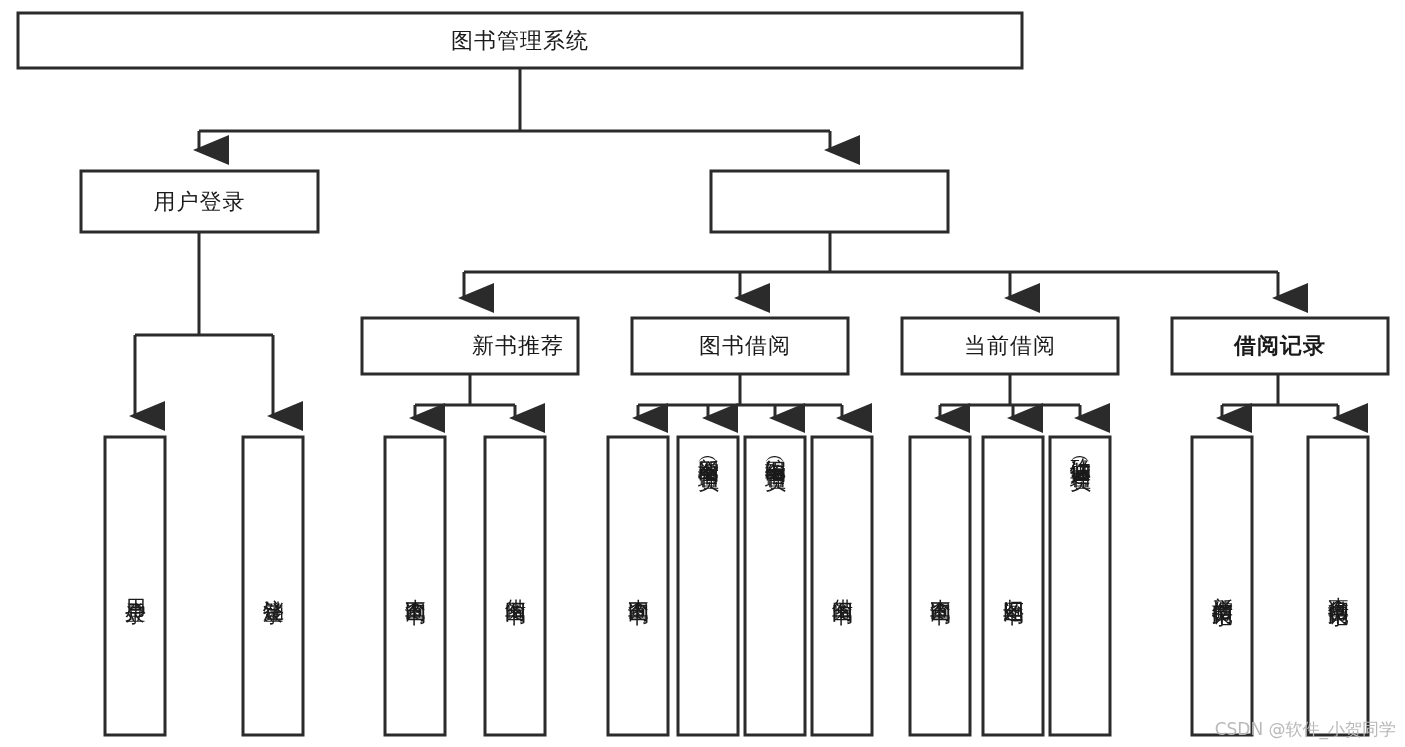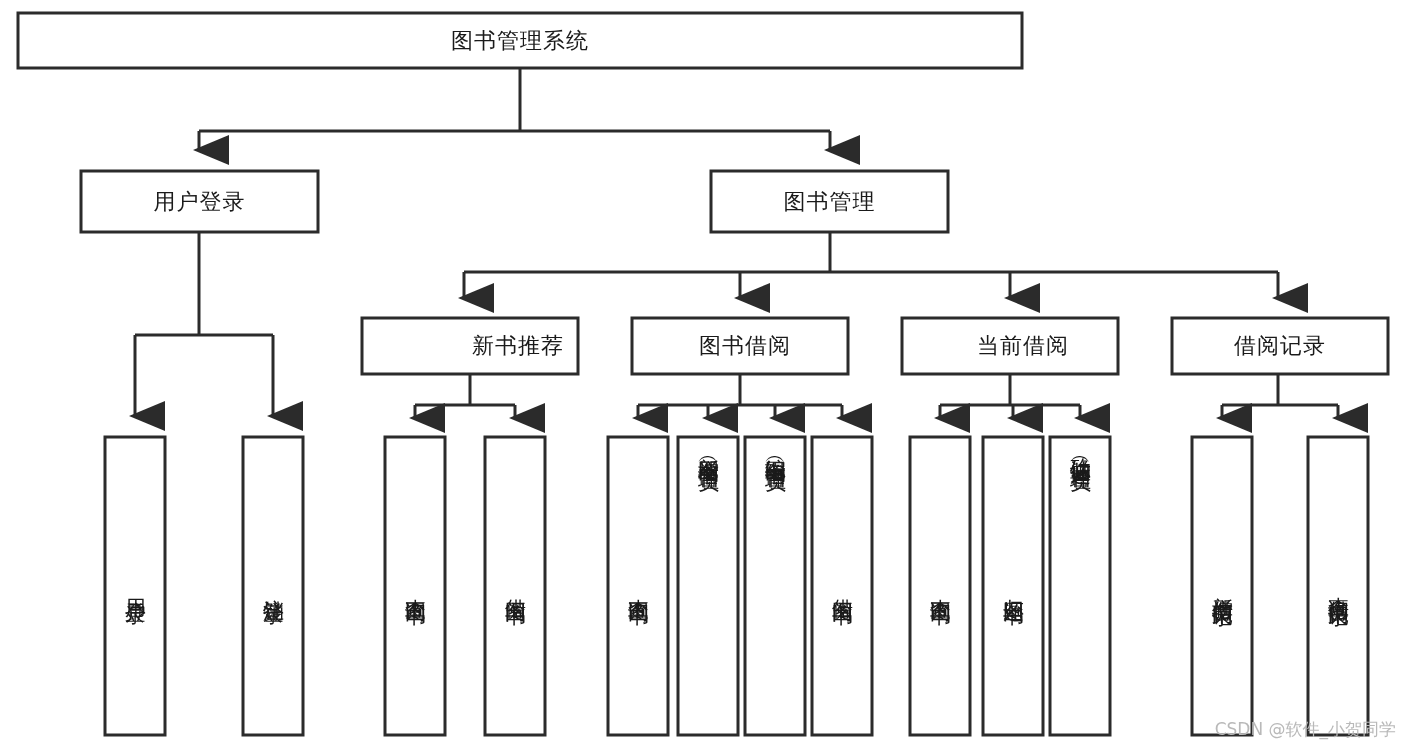--- a/index.html
+++ b/index.html
@@ -168,37 +168,34 @@
   </svg>
 
   <div class="hlabel-wrap" style="left:18px; top:13px; width:1004px; height:55px;">
     <span class="hlabel-text">图书管理系统</span>
   </div>
 
   <div class="hlabel-wrap" style="left:81px; top:171px; width:237px; height:61px;">
     <span class="hlabel-text">用户登录</span>
   </div>
 
-  <div class="hlabel-wrap" style="left:711px; top:171px; width:237px; height:61px;">
-    <span class="hlabel-text">图书管理</span>
-  </div>
 
   <div class="hlabel-wrap" style="left:362px; top:318px; width:216px; height:56px;padding-left:48px;">
     <span class="hlabel-text">新书推荐</span>
   </div>
 
   <div class="hlabel-wrap" style="left:632px; top:318px; width:226px; height:56px;">
     <span class="hlabel-text">图书借阅</span>
   </div>
 
-  <div class="hlabel-wrap" style="left:902px; top:318px; width:216px; height:56px;margin-left:13px;">
+  <div class="hlabel-wrap" style="left:902px; top:318px; width:216px; height:56px;">
     <span class="hlabel-text">当前借阅</span>
   </div>
 
-  <div class="hlabel-wrap" style="left:1172px; top:318px; width:216px; height:56px;">
+  <div class="hlabel-wrap" style="left:1172px; top:318px; width:216px; height:56px;font-weight:bold;">
     <span class="hlabel-text">借阅记录</span>
   </div>
 
   <div class="vlabel-wrap" style="left:105px; top:437px; width:60px; height:298px;">
     <span class="vlabel-text">用户登录</span>
   </div>
   <div class="vlabel-wrap" style="left:243px; top:437px; width:60px; height:298px;">
     <span class="vlabel-text">注销登录</span>
   </div>
 

